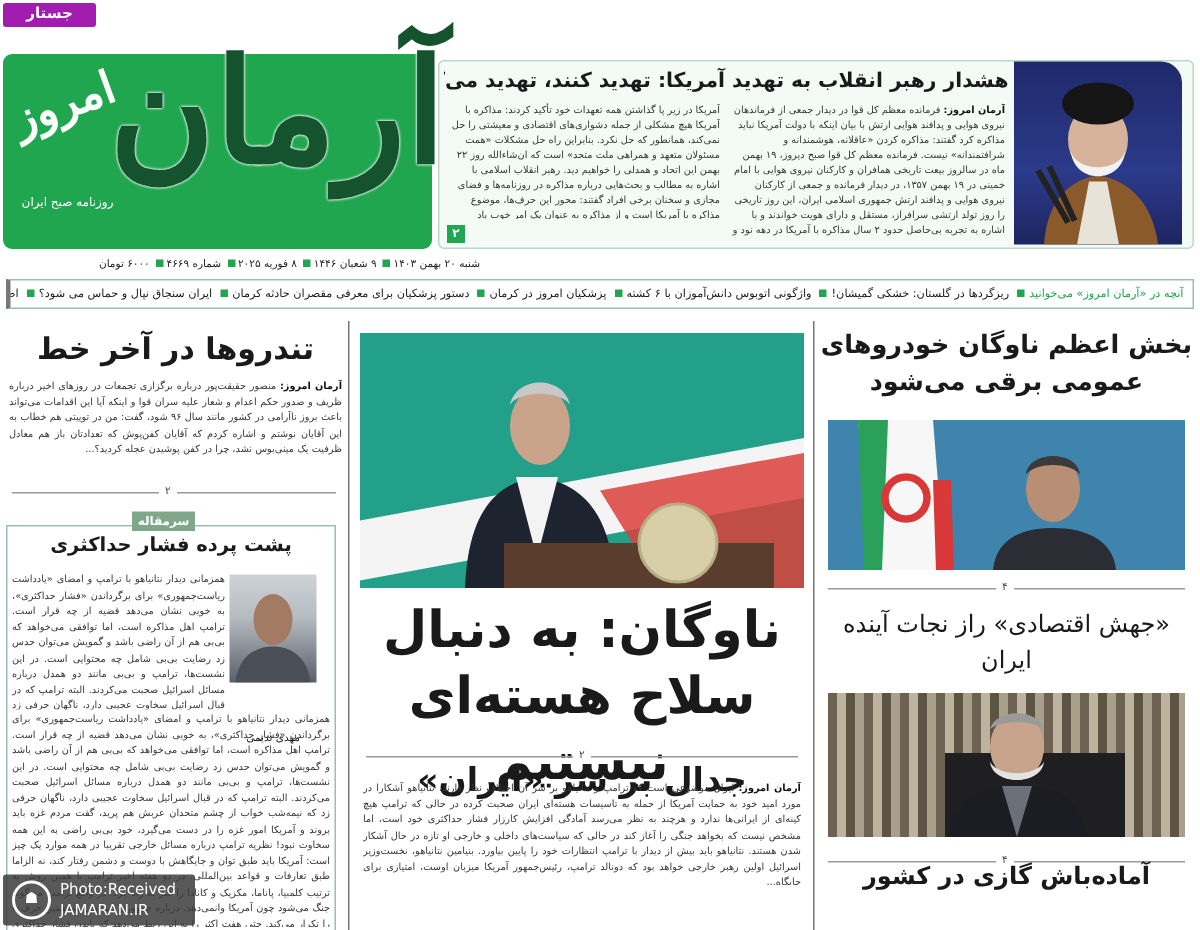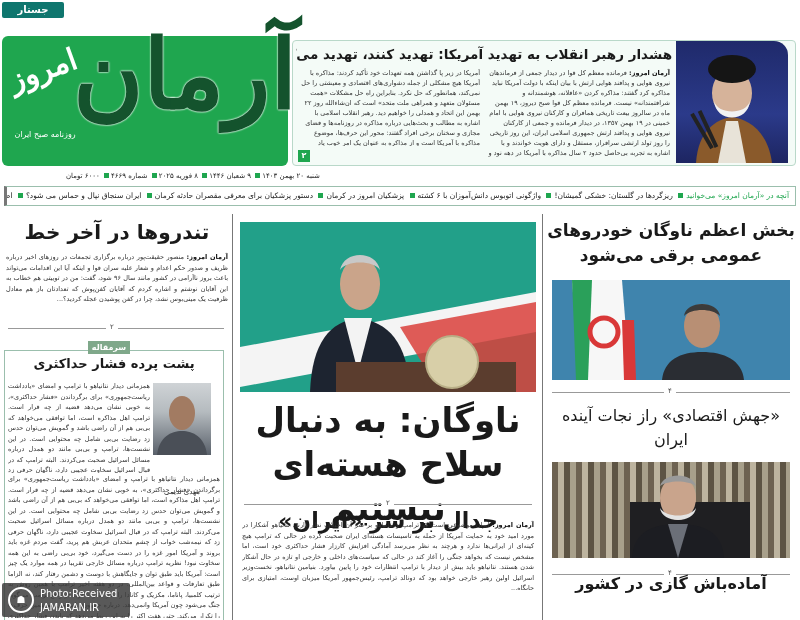--- a/index.html
+++ b/index.html
@@ -3,21 +3,21 @@
 <meta charset="utf-8">
 <style>
   * { box-sizing: border-box; margin: 0; padding: 0; }
   html, body { width: 800px; height: 620px; overflow: hidden; background: #ffffff; }
   body { font-family: "DejaVu Sans", sans-serif; color: #1a1a1a; position: relative; }
 
   .abs { position: absolute; }
   .rtl { direction: rtl; text-align: right; }
 
   
-  .archive-tag { left: 2px; top: 2px; width: 62px; height: 16px; background: #0f766e; color: #fff;
+  .archive-tag { left: 2px; top: 2px; width: 62px; height: 16px; background: #a21caf; color: #fff;
     font-size: 10px; font-weight: bold; text-align: center; line-height: 16px; border-radius: 2px; }
   .mast-green { left: 2px; top: 36px; width: 286px; height: 130px; background: #1fa64f; border-radius: 6px; }
   .mast-title { left: 70px; top: 0px; width: 230px; height: 160px; color: #14532d; font-family: "DejaVu Serif", serif;
     font-size: 96px; font-weight: bold; line-height: 150px; text-align: center; direction: rtl;
     text-shadow: 0 0 2px #fff, 0 0 2px #fff; }
   .mast-sub { left: 8px; top: 50px; width: 70px; color: #fff; font-family: "DejaVu Serif", serif;
     font-size: 30px; font-weight: bold; direction: rtl; text-align: center; line-height: 40px; transform: rotate(-20deg); }
   .mast-tagline { left: 10px; top: 130px; width: 70px; color: #fff; font-size: 8px; direction: rtl; text-align: center; }
 
   

